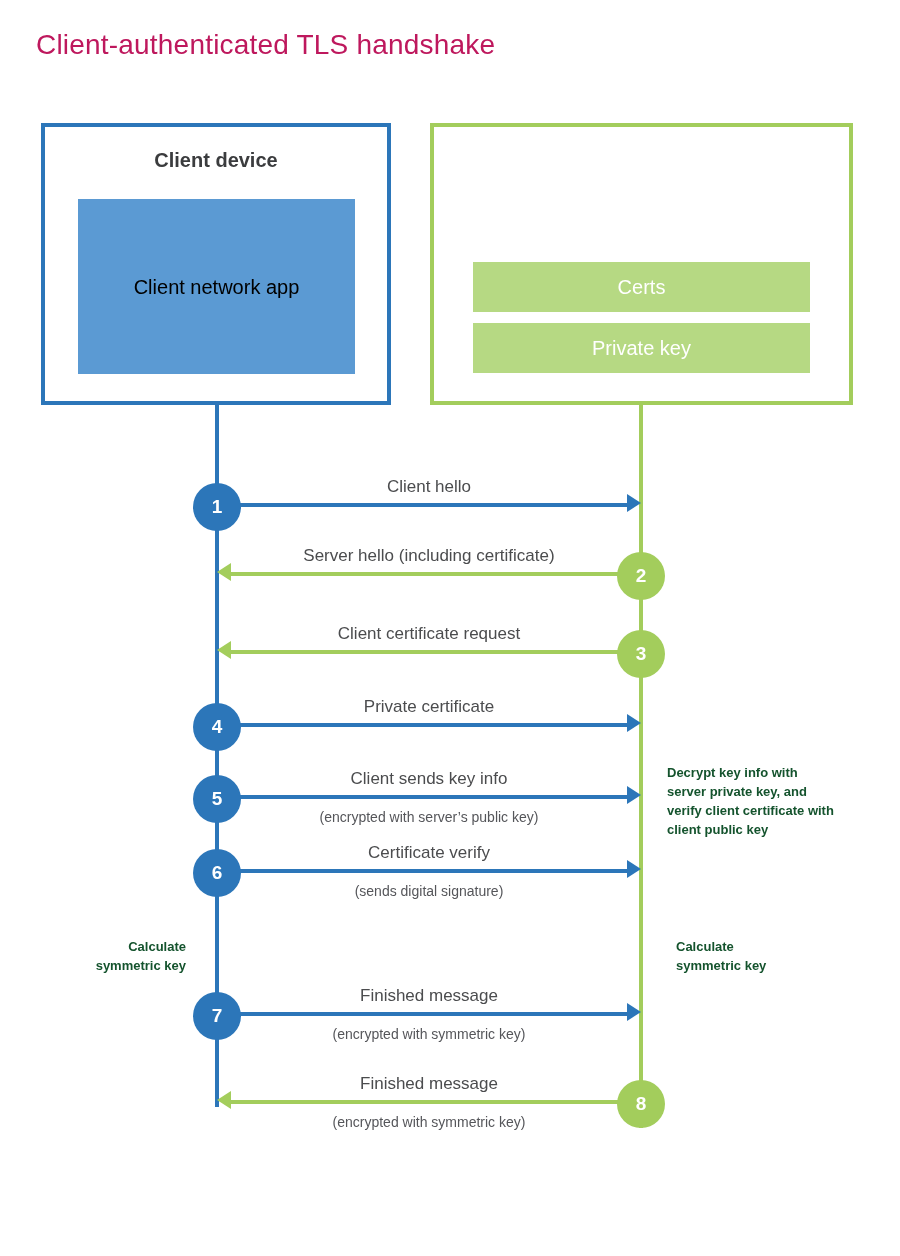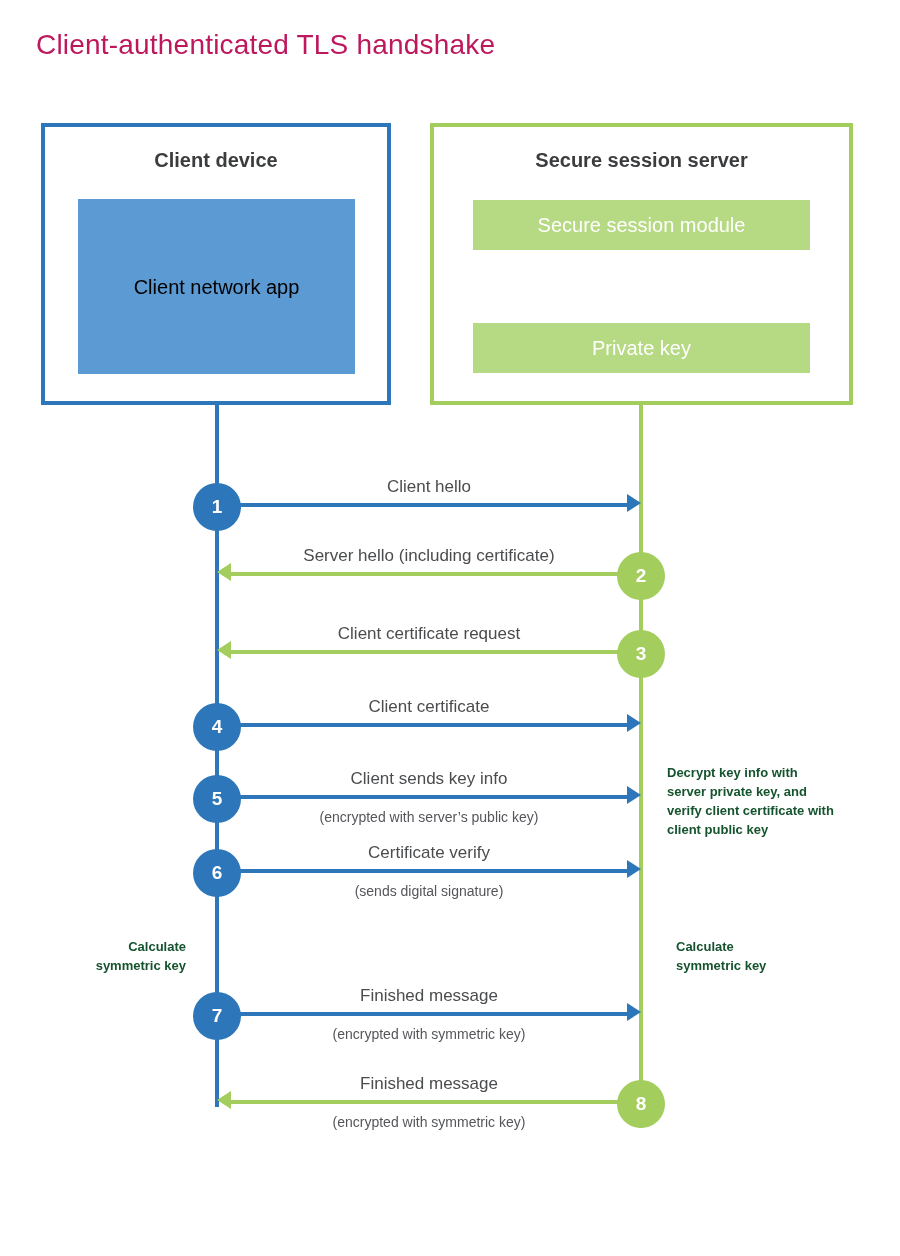--- a/index.html
+++ b/index.html
@@ -61,22 +61,21 @@
   <div class="page-title">Client-authenticated TLS handshake</div>
 
   <div class="actor-box client-box">
     <div class="actor-title">Client device</div>
     <div class="app-box">
       <span>Client network app</span>
     </div>
   </div>
 
   <div class="actor-box server-box">
-    <div class="actor-title">Secure session server</div>
-    <div class="module-bar" style="top:73px">Secure session module</div>
+    <div class="module-bar" style="top:135px">Certs</div>
     <div class="module-bar" style="top:196px">Private key</div>
   </div>
 
   <div class="lifeline blue"></div>
   <div class="lifeline green"></div>
 
   <div class="msg" style="top:505px">
     <div class="msg-label">Client hello</div>
     <div class="line blue-line dir-right"></div>
     <div class="head head-right"></div>
@@ -91,21 +90,21 @@
   </div>
 
   <div class="msg" style="top:652px">
     <div class="msg-label">Client certificate request</div>
     <div class="line green-line dir-left"></div>
     <div class="head head-left"></div>
     <div class="msg-sub"></div>
   </div>
 
   <div class="msg" style="top:725px">
-    <div class="msg-label">Client certificate</div>
+    <div class="msg-label">Private certificate</div>
     <div class="line blue-line dir-right"></div>
     <div class="head head-right"></div>
     <div class="msg-sub"></div>
   </div>
 
   <div class="msg" style="top:797px">
     <div class="msg-label">Client sends key info</div>
     <div class="line blue-line dir-right"></div>
     <div class="head head-right"></div>
     <div class="msg-sub">(encrypted with server’s public key)</div>

